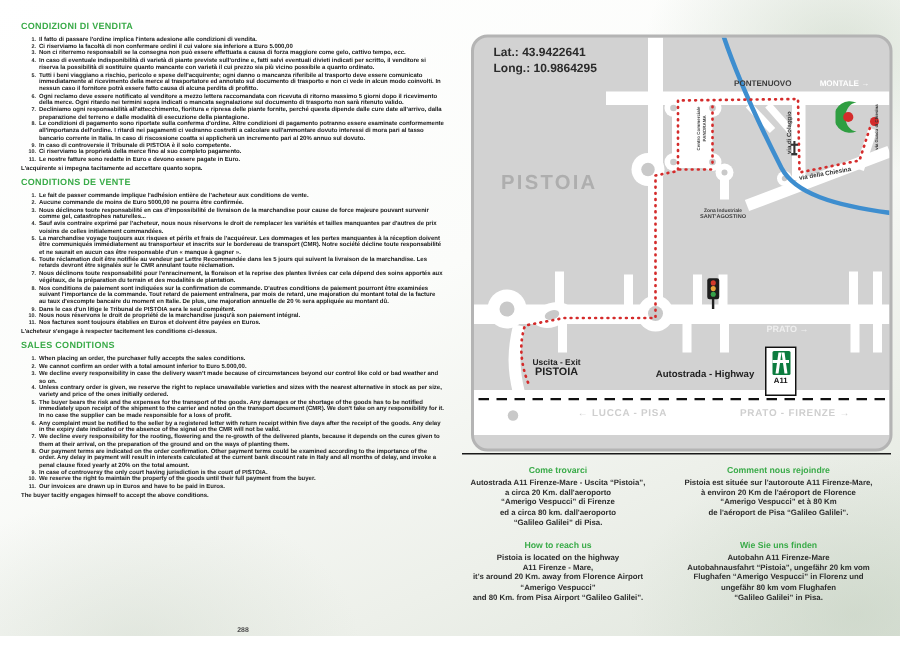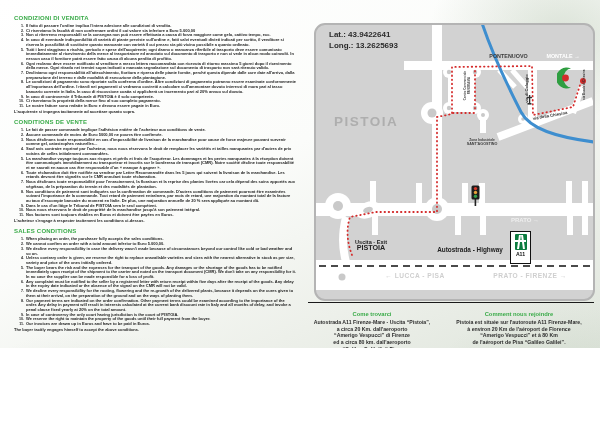--- a/index.html
+++ b/index.html
@@ -1,17 +1,17 @@
 <!DOCTYPE html>
 <html><head>
 <meta charset="utf-8">
 <style>
   html,body{margin:0;padding:0;}
   .canvas{
-    position:relative;width:600px;height:348px;overflow:hidden;
+    position:relative;width:600px;height:424px;overflow:hidden;
     background:linear-gradient(155deg,#ffffff 0%,#fbfcfa 45%,#edf0ea 75%,#dfe5dc 100%);
     font-family:"Liberation Sans",sans-serif;color:#1b1b1b;
   }
   .blob{position:absolute;border-radius:50%;pointer-events:none;}
   .blob1{left:430px;top:-60px;width:260px;height:180px;
     background:radial-gradient(closest-side,rgba(195,208,190,.55),rgba(195,208,190,0));}
   .blob2{left:-60px;top:330px;width:300px;height:200px;
     background:radial-gradient(closest-side,rgba(200,210,196,.4),rgba(200,210,196,0));}
   .blob3{left:420px;top:300px;width:300px;height:220px;
     background:radial-gradient(closest-side,rgba(188,202,184,.45),rgba(188,202,184,0));}
@@ -199,21 +199,21 @@
         <path d="M121,92 L 136,89 L 136,42 L 216,41 L 217,90 L 257,82 L 264,60"></path>
         <path d="M159,46 L 159,84"></path>
         <path d="M137,88 L 158,88"></path>
       </g>
 
       <circle cx="267" cy="56" r="3" fill="#d42b2b"></circle>
     </svg>
 
     <div class="mlabel coords">
       <div>Lat.: 43.9422641</div>
-      <div>Long.: 13.2625693</div>
+      <div>Long.: 10.9864295</div>
     </div>
     <div class="mlabel city">PISTOIA</div>
     <div class="mlabel pontenuovo">PONTENUOVO</div>
     <div class="mlabel montale">MONTALE →</div>
     <div class="mlabel vrot panorama">
       <div>Centro Commerciale</div>
       <div>PANORAMA</div>
     </div>
     <div class="mlabel vrot colaggio">via di Colaggio</div>
     <div class="mlabel chiesina">via della Chiesina</div>

